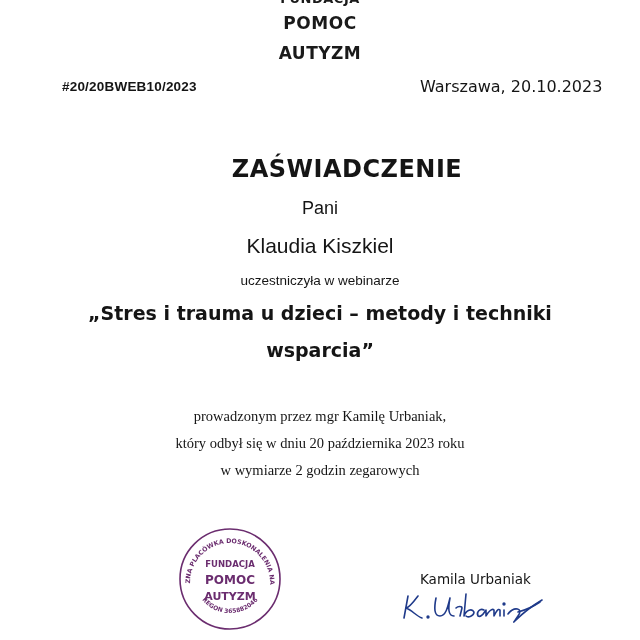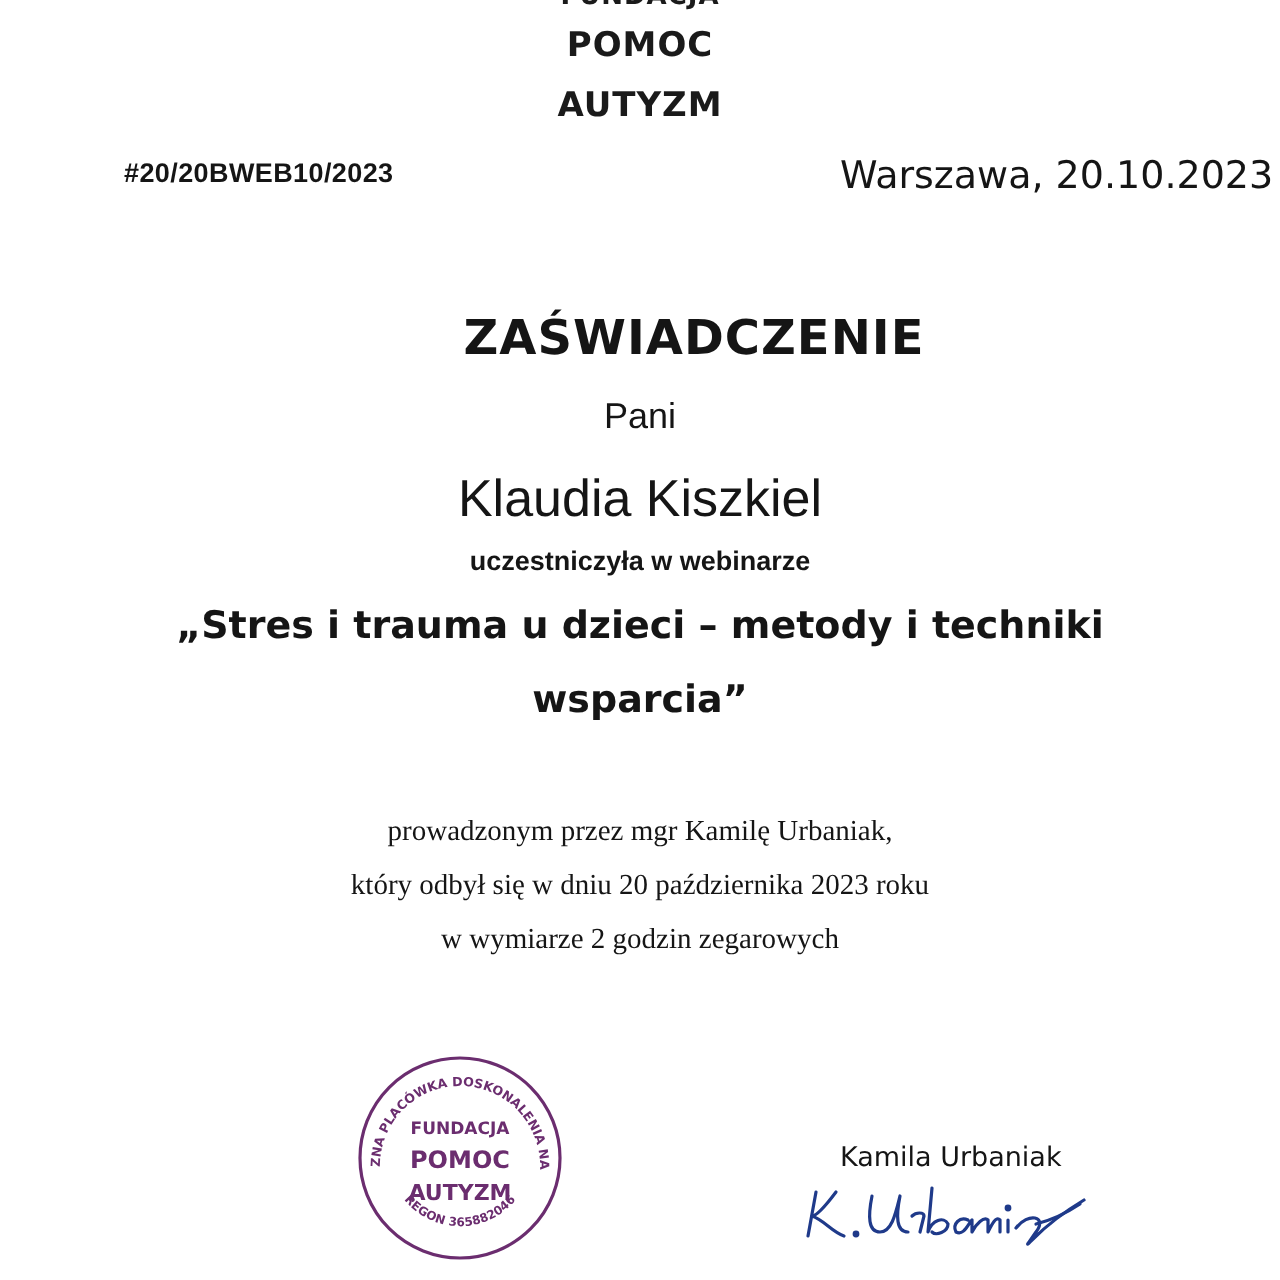--- a/index.html
+++ b/index.html
@@ -15,26 +15,26 @@
 
   .logo-line {
     font-family: "DejaVu Sans", sans-serif;
     font-weight: bold; color: #1a1a1a; letter-spacing: 0.5px;
   }
   .logo-top { top: -9px; font-size: 13px; }
   .logo-pomoc { top: 13px; font-size: 17px; }
   .logo-autyzm { top: 43px; font-size: 17px; }
 
   .ref { left: 62px; top: 79px; font-size: 13.5px; font-weight: bold; letter-spacing: 0.2px; text-align: center; }
-  .place-date { left: 420px; top: 77px; font-family: "DejaVu Sans", sans-serif; font-size: 19px; }
+  .place-date { left: 420px; top: 77px; font-family: "DejaVu Sans", sans-serif; font-size: 16px; }
 
   .title { top: 155px; font-family: "DejaVu Sans", sans-serif; font-weight: bold; font-size: 24px; letter-spacing: 0.5px; margin-left: 27px; }
   .salutation { top: 198px; font-size: 18px; }
-  .name { top: 234px; font-size: 26px; }
-  .participated { top: 273px; font-size: 13.5px; font-weight: bold; }
+  .name { top: 234px; font-size: 21px; }
+  .participated { top: 273px; font-size: 13.5px; }
   .webinar-1 { top: 302px; font-family: "DejaVu Sans", sans-serif; font-weight: bold; font-size: 19px; }
   .webinar-2 { top: 339px; font-family: "DejaVu Sans", sans-serif; font-weight: bold; font-size: 19px; }
 
   .body-line { font-family: Liberation Serif, serif; font-size: 14.5px; }
   .body-1 { top: 408px; }
   .body-2 { top: 435px; text-align: center; }
   .body-3 { top: 462px; }
 
   .stamp {
     left: 178px; top: 527px; width: 104px; height: 104px;

